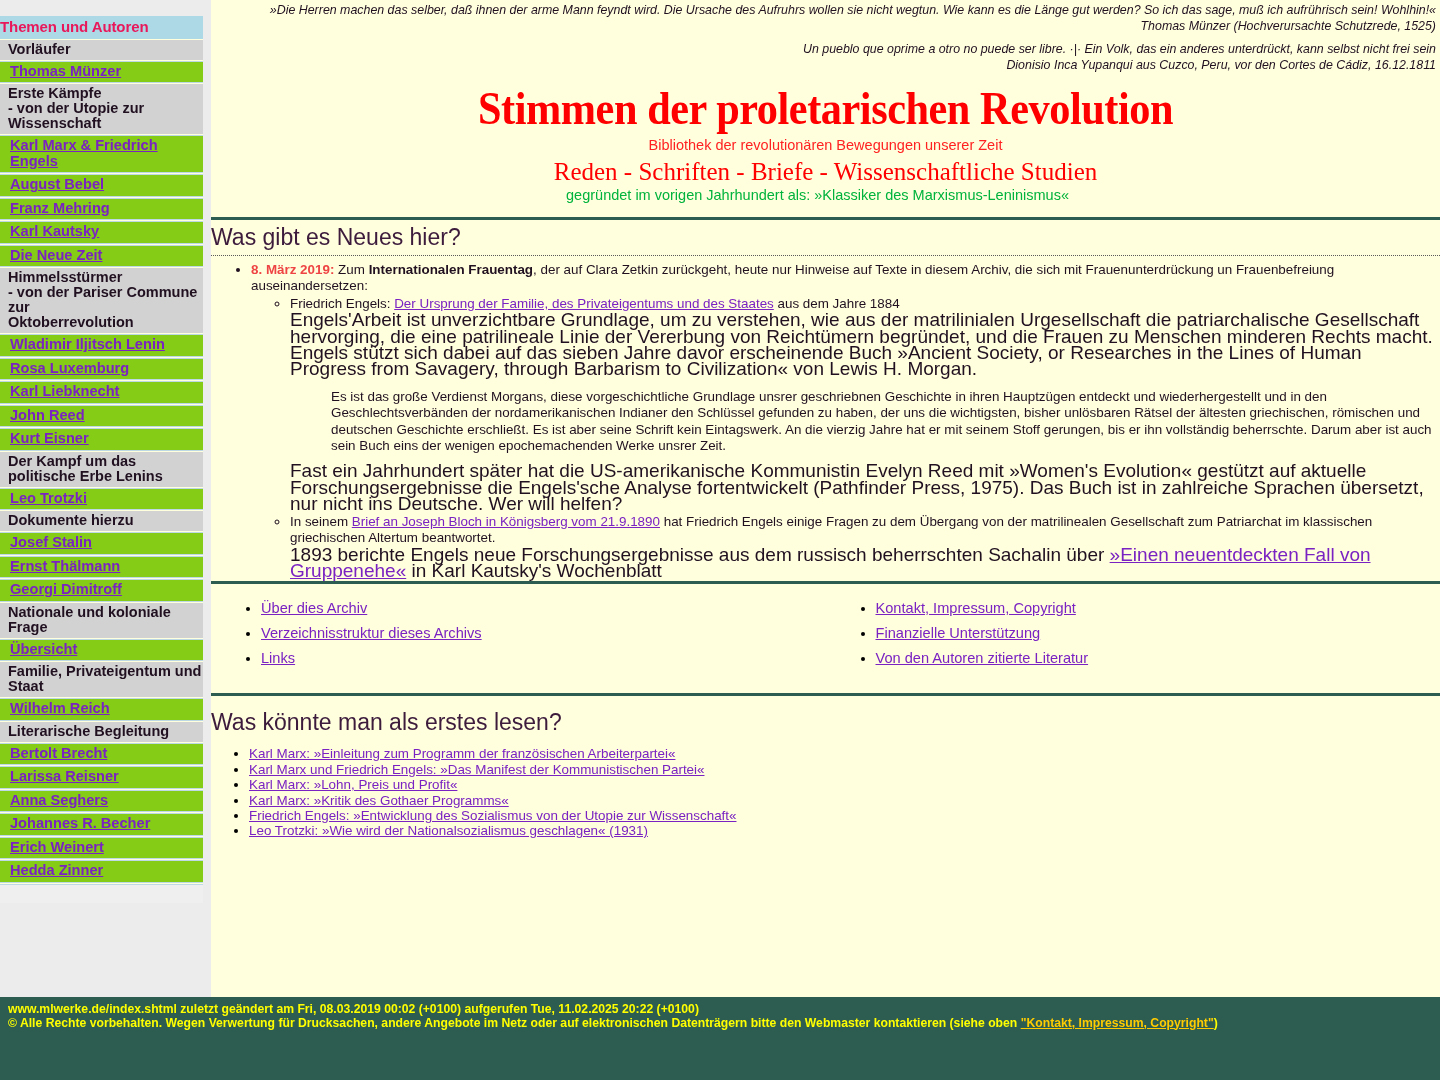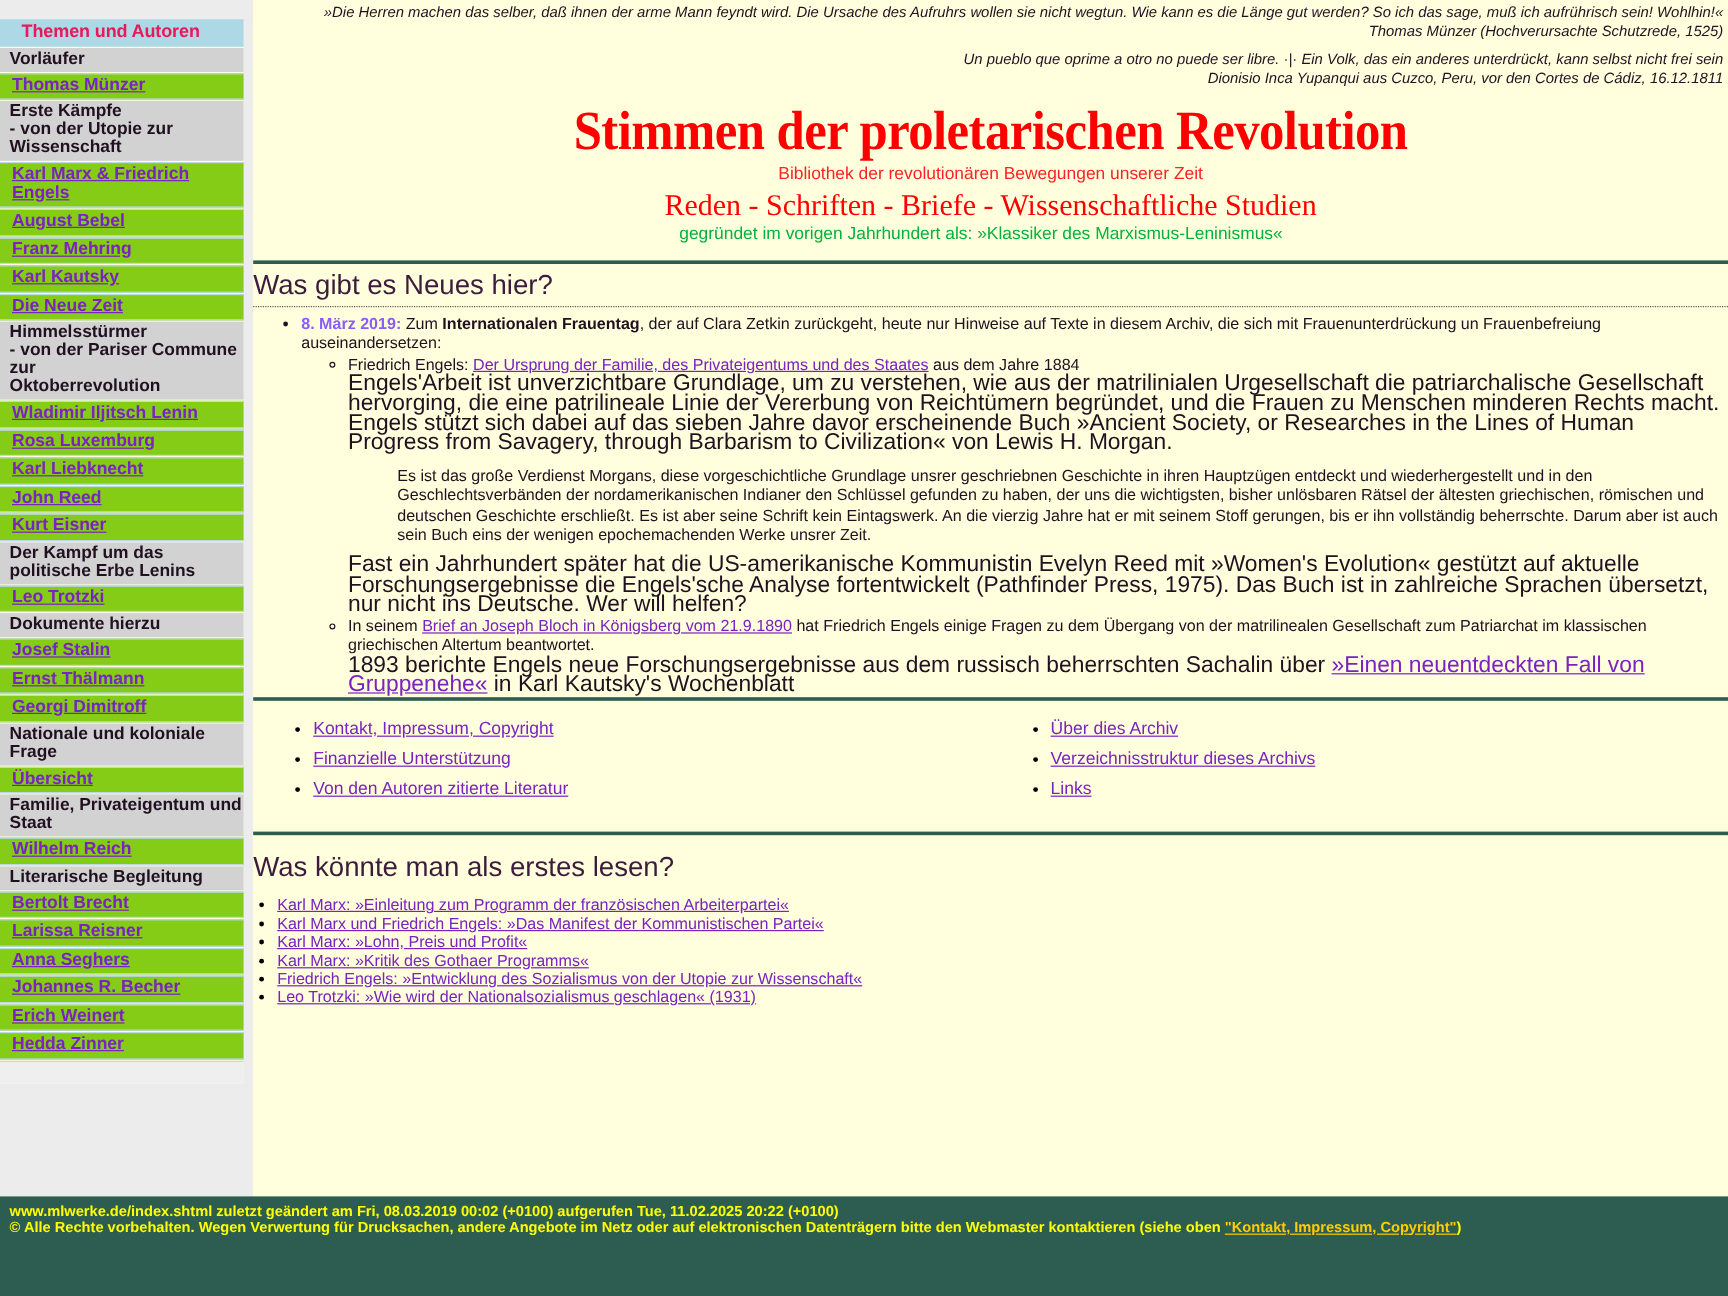--- a/index.html
+++ b/index.html
@@ -65,21 +65,21 @@
     padding: 1px 0 2px 8px;
     font-size: 14.5px;
     line-height: 15.5px;
     color: #201020;
   }
   .nav-header {
     background: #add8e6;
     color: #e8185a;
     font-weight: bold;
     font-size: 15px;
-    padding: 3px 0 4px 18px;
+    padding: 3px 0 4px 0;
     letter-spacing: -0.1px;
   }
   .nav-section {
     background: #d2d2d2;
     color: #201020;
     font-weight: bold;
     font-size: 14.5px;
     padding: 2px 0 3px 8px;
     line-height: 15px;
   }
@@ -197,21 +197,21 @@
     padding-left: 39px;
     list-style-type: circle;
   }
   ul.lvl2 > li {
     font-size: 13.4px;
     line-height: 16.4px;
     color: #201020;
     margin-bottom: 1px;
   }
   .date-red {
-    color: #8b5cf6;
+    color: #ef4444;
     font-weight: bold;
   }
   .bold-ital { font-weight: bold; }
   a {
     color: #7a22c2;
     text-decoration: underline;
   }
   .quote-indent {
     margin: 11px 0 9px 41px;
     font-size: 13.4px;
@@ -236,21 +236,21 @@
   }
   .linkbox ul li {
     font-size: 14.6px;
     line-height: 21px;
     margin-bottom: 4px;
   }
   .linkbox ul li a { font-size: 14.6px; }
 
   ul.reading {
     margin: 10px 0 0 0;
-    padding-left: 20px;
+    padding-left: 38px;
     list-style-type: disc;
   }
   ul.reading li {
     font-size: 13.4px;
     line-height: 15.4px;
     margin-bottom: 0px;
   }
 
   
   #footer {
@@ -368,31 +368,31 @@
                 </li>
               </ul>
             </li>
           </ul>
         </div>
 
         <hr class="rule-plain">
 
         <div class="linkbox">
           <div class="linkbox-col">
+            <ul id="links-left">
+                <li><a href="#">Über dies Archiv</a></li>
+                <li><a href="#">Verzeichnisstruktur dieses Archivs</a></li>
+                <li><a href="#">Links</a></li>
+              </ul>
+          </div>
+          <div class="linkbox-col">
             <ul id="links-right">
                 <li><a href="#">Kontakt, Impressum, Copyright</a></li>
                 <li><a href="#">Finanzielle Unterstützung</a></li>
                 <li><a href="#">Von den Autoren zitierte Literatur</a></li>
-              </ul>
-          </div>
-          <div class="linkbox-col">
-            <ul id="links-left">
-                <li><a href="#">Über dies Archiv</a></li>
-                <li><a href="#">Verzeichnisstruktur dieses Archivs</a></li>
-                <li><a href="#">Links</a></li>
               </ul>
           </div>
         </div>
 
         <hr class="rule-plain">
 
         <h3 class="section-title" style="margin-top:12px;">Was könnte man als erstes lesen?</h3>
 
         <ul class="reading" id="reading-list">
             <li><a href="#">Karl Marx: »Einleitung zum Programm der französischen Arbeiterpartei«</a></li>

